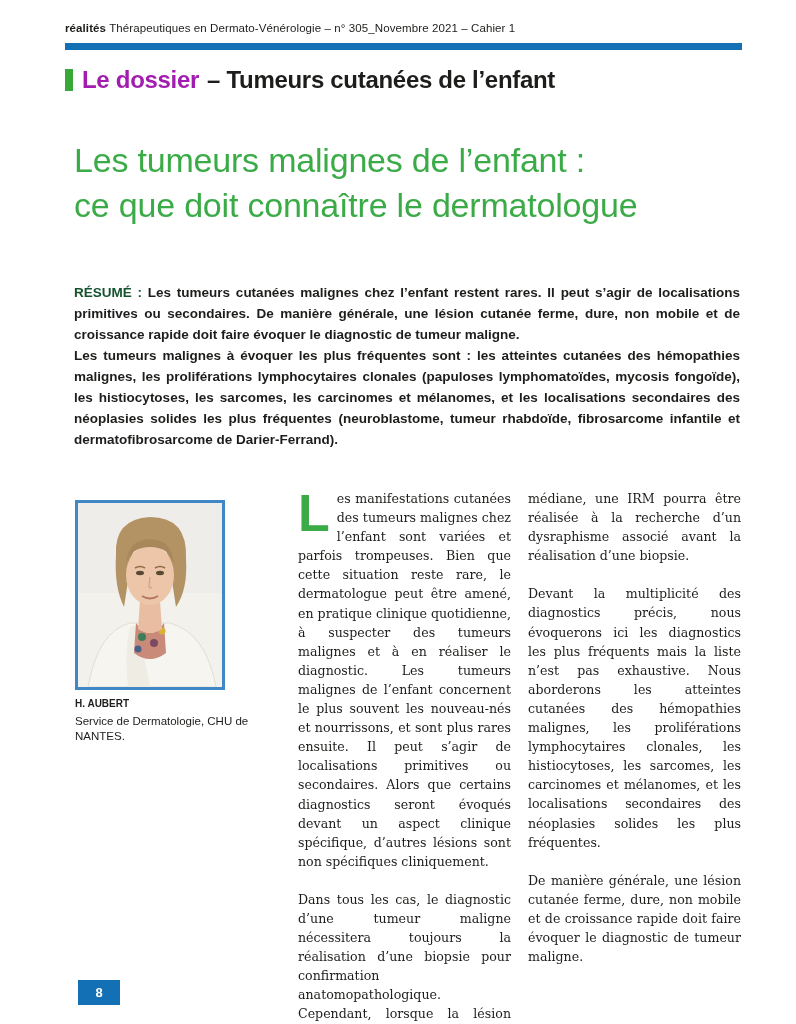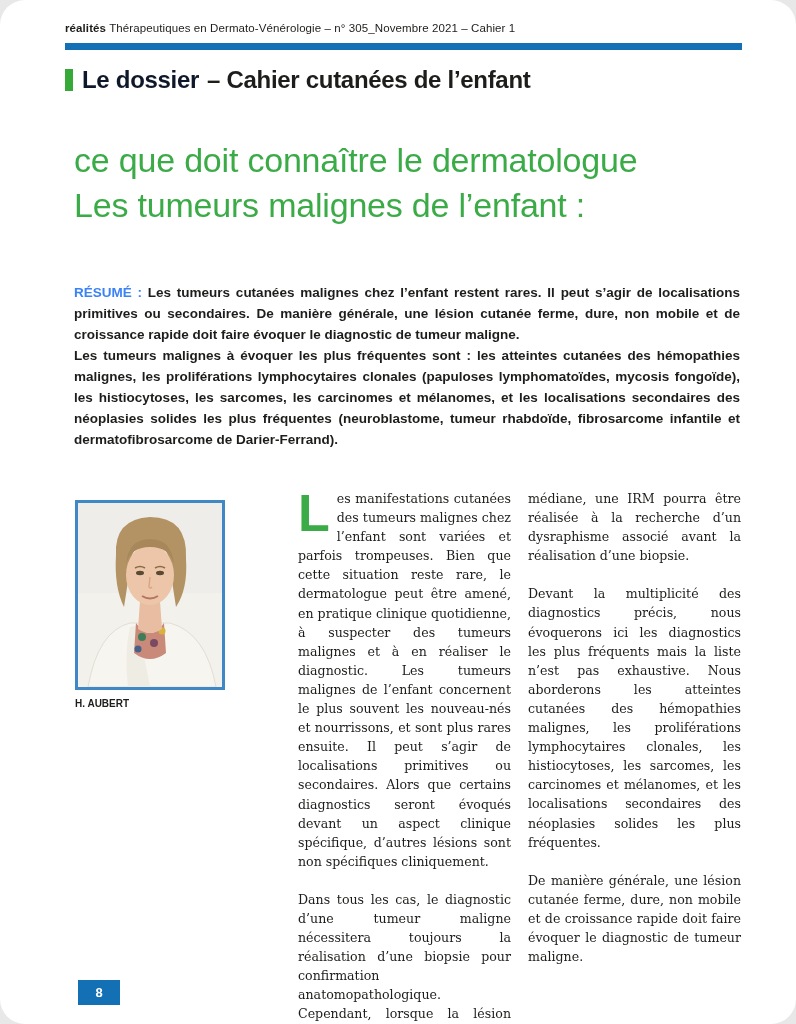--- a/index.html
+++ b/index.html
@@ -3,60 +3,59 @@
 <meta charset="utf-8">
 <style>
   html,body{margin:0;padding:0;background:#e8e8e8;}
   .page{
     position:relative;
     width:796px;height:1024px;
     background:#ffffff;
     margin:0 auto;
     font-family:"Liberation Sans",sans-serif;
     overflow:hidden;
-    border-radius:25px;
   }
   
   .journal-line{
     position:absolute;left:65px;top:22px;width:680px;
     font-size:11.5px;color:#1d1d1b;letter-spacing:.1px;
   }
   .journal-line .brand{font-weight:bold;}
   .top-rule{
     position:absolute;left:65px;top:43px;width:677px;height:7px;
     background:#1470b4;
   }
   
   .dossier{
     position:absolute;left:65px;top:66px;width:680px;
     display:flex;align-items:center;
   }
   .dossier .green-bar{
     width:8px;height:22px;background:#36a936;margin-right:9px;flex:0 0 auto;
   }
   .dossier .dossier-label{
-    color:#0f172a;font-weight:bold;font-size:24px;letter-spacing:-.3px;
+    color:#a21caf;font-weight:bold;font-size:24px;letter-spacing:-.3px;
   }
   .dossier .dossier-topic{
     color:#1d1d1b;font-weight:bold;font-size:24px;margin-left:8px;letter-spacing:-.3px;
   }
   
   .main-title{
     position:absolute;left:74px;top:138px;width:660px;
     color:#3aab46;font-size:34px;line-height:45px;font-weight:normal;
     letter-spacing:-.2px;
   }
   
   .resume{
     position:absolute;left:74px;top:282px;width:666px;
     font-size:13.5px;line-height:21px;font-weight:bold;color:#1d1d1b;
     text-align:justify;
   }
   .resume p{margin:0;}
-  .resume .resume-label{color:#3b82f6;}
+  .resume .resume-label{color:#14532d;}
   
   .author-photo{
     position:absolute;left:75px;top:500px;width:150px;height:190px;
     border:3px solid #3f88c5;box-sizing:border-box;background:#f4f2ee;
   }
   .author-photo svg{display:block;width:100%;height:100%;}
   .author-name{
     position:absolute;left:75px;top:698px;width:200px;
     font-size:10px;font-weight:bold;color:#1d1d1b;
   }
@@ -103,26 +102,26 @@
 <div class="page">
 
   <div class="journal-line">
     <span class="brand">réalités</span><span> Thérapeutiques en Dermato-Vénérologie – n° 305_Novembre 2021 – Cahier 1</span>
   </div>
   <div class="top-rule"></div>
 
   <div class="dossier">
     <span class="green-bar"></span>
     <span class="dossier-label">Le dossier</span>
-    <span class="dossier-topic">– Cahier cutanées de l’enfant</span>
+    <span class="dossier-topic">– Tumeurs cutanées de l’enfant</span>
   </div>
 
   <div class="main-title">
+    <div>Les tumeurs malignes de l’enfant :</div>
     <div>ce que doit connaître le dermatologue</div>
-    <div>Les tumeurs malignes de l’enfant :</div>
   </div>
 
   <div class="resume">
     <p><span class="resume-label">RÉSUMÉ :</span><span> Les tumeurs cutanées malignes chez l’enfant restent rares. Il peut s’agir de localisations primitives ou secondaires. De manière générale, une lésion cutanée ferme, dure, non mobile et de croissance rapide doit faire évoquer le diagnostic de tumeur maligne.</span></p>
     <p>Les tumeurs malignes à évoquer les plus fréquentes sont : les atteintes cutanées des hémopathies malignes, les proliférations lymphocytaires clonales (papuloses lymphomatoïdes, mycosis fongoïde), les histiocytoses, les sarcomes, les carcinomes et mélanomes, et les localisations secondaires des néoplasies solides les plus fréquentes (neuroblastome, tumeur rhabdoïde, fibrosarcome infantile et dermatofibrosarcome de Darier-Ferrand).</p>
   </div>
 
   <div class="author-photo">
     <svg viewBox="0 0 144 184" preserveAspectRatio="none">
       <rect x="0" y="0" width="144" height="184" fill="#f3f1ec"></rect>
@@ -148,20 +147,21 @@
       <ellipse cx="62" cy="70" rx="4" ry="2.2" fill="#5b4a33"></ellipse>
       <ellipse cx="82" cy="70" rx="4" ry="2.2" fill="#5b4a33"></ellipse>
       <path d="M57 65 Q62 62 67 65" stroke="#8a6b44" stroke-width="1.5" fill="none"></path>
       <path d="M77 65 Q82 62 87 65" stroke="#8a6b44" stroke-width="1.5" fill="none"></path>
 
       <path d="M72 74 L71 84 Q72 86 74 84" stroke="#d8a583" stroke-width="1.4" fill="none"></path>
       <path d="M64 93 Q72 98 80 93" stroke="#b57463" stroke-width="2" fill="none"></path>
     </svg>
   </div>
   <div class="author-name">H. AUBERT</div>
+  <div class="author-affiliation">Service de Dermatologie, CHU de NANTES.</div>
 
   <div class="col col-1">
     <p><span class="dropcap">L</span><span>es manifestations cutanées des tumeurs malignes chez l’enfant sont variées et parfois trompeuses. Bien que cette situation reste rare, le dermatologue peut être amené, en pratique clinique quotidienne, à suspecter des tumeurs malignes et à en réaliser le diagnostic. Les tumeurs malignes de l’enfant concernent le plus souvent les nouveau-nés et nourrissons, et sont plus rares ensuite. Il peut s’agir de localisations primitives ou secondaires. Alors que certains diagnostics seront évoqués devant un aspect clinique spécifique, d’autres lésions sont non spécifiques cliniquement.</span></p>
     <p>Dans tous les cas, le diagnostic d’une tumeur maligne nécessitera toujours la réalisation d’une biopsie pour confirmation anatomopathologique. Cependant, lorsque la lésion n’est pas spécifique cliniquement, une imagerie d’orientation pourra être réalisée avant la biopsie pour aider au diagnostic. Ainsi, dans le cas d’une lésion évolutive sous-cutanée apparaissant dans les premiers mois, une échographie pourra faire le diagnostic d’hémangiome infantile, ou encore concernant une lésion nodulaire</p>
   </div>
 
   <div class="col col-2">
     <p>médiane, une IRM pourra être réalisée à la recherche d’un dysraphisme associé avant la réalisation d’une biopsie.</p>
     <p>Devant la multiplicité des diagnostics précis, nous évoquerons ici les diagnostics les plus fréquents mais la liste n’est pas exhaustive. Nous aborderons les atteintes cutanées des hémopathies malignes, les proliférations lymphocytaires clonales, les histiocytoses, les sarcomes, les carcinomes et mélanomes, et les localisations secondaires des néoplasies solides les plus fréquentes.</p>
     <p>De manière générale, une lésion cutanée ferme, dure, non mobile et de croissance rapide doit faire évoquer le diagnostic de tumeur maligne.</p>

